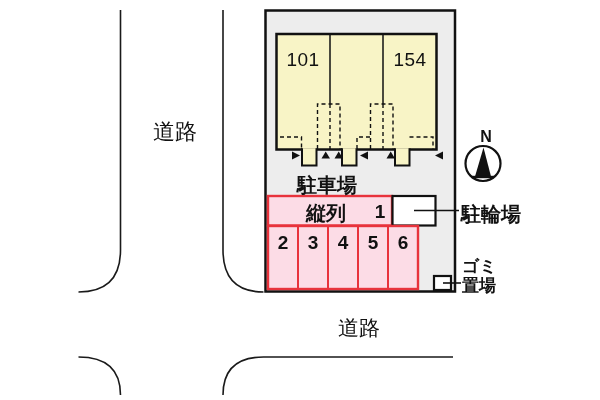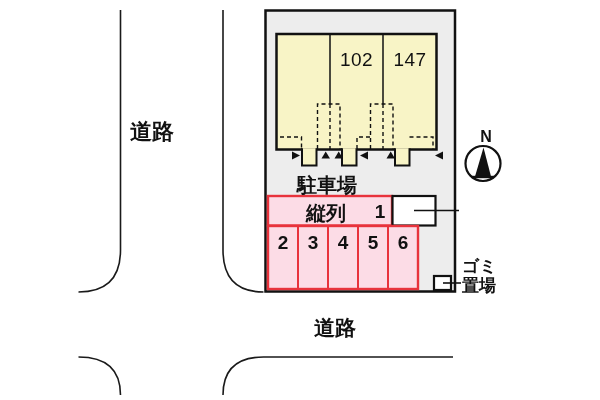--- a/index.html
+++ b/index.html
@@ -24,21 +24,21 @@
   .arrow{fill:#111;stroke:none;}
   .pinkbox{fill:var(--parking-fill);stroke:var(--parking-border);stroke-width:2.4px;}
   .pinkline{stroke:var(--parking-border);stroke-width:2px;}
   .whitebox{fill:#fff;stroke:#111;stroke-width:2.2px;}
   .leader{stroke:#111;stroke-width:1.6px;}
   .compass-circle{fill:#fff;stroke:#111;stroke-width:2.2px;}
   .needle{fill:#111;}
   .needle-base{stroke:#111;stroke-width:2.4px;}
 
   .label{position:absolute;white-space:nowrap;}
-  .road-label{font-size:22px;font-weight:700;text-align:left;}
+  .road-label{font-size:22px;font-weight:400;text-align:center;}
   .road-label.bottom{font-size:21px;}
   .unit-label{width:60px;text-align:center;font-size:19px;font-weight:500;
     line-height:17.5px;letter-spacing:.5px;}
   .unit-label span{display:block;}
   .area-label{font-size:20px;font-weight:700;text-align:center;width:100px;}
   .row1-label{font-size:20px;font-weight:700;text-align:center;width:80px;}
   .row1-num{font-size:19px;font-weight:600;text-align:center;width:20px;}
   .space-num{font-size:19px;font-weight:600;text-align:center;width:24px;}
   .bike-label{font-size:20px;font-weight:700;}
   .garbage-label{font-size:17px;font-weight:700;line-height:19px;}
@@ -96,39 +96,40 @@
 
     <circle class="compass-circle" cx="483" cy="163.5" r="17.5"></circle>
     <polygon class="needle" points="483.5,147.5 475,176.5 491,176.5"></polygon>
     <line class="needle-base" x1="471.5" y1="177" x2="494" y2="177"></line>
   </svg>
 
   <div class="label road-label" style="left:130px;top:117px;width:90px;">道路</div>
   <div class="label road-label bottom" style="left:314px;top:314px;width:90px;">道路</div>
 
   <div class="label unit-label" style="left:273px;top:51px;">
+    <span>101</span>
   </div>
   <div class="label unit-label" style="left:326.5px;top:51px;">
-    <span>102</span>
   </div>
   <div class="label unit-label" style="left:380px;top:51px;">
-    <span>147</span>
+    <span>154</span>
   </div>
 
   <div class="label area-label" style="left:277px;top:172px;">駐車場</div>
 
   <div class="label row1-label" style="left:286px;top:200px;">縦列</div>
   <div class="label row1-num" style="left:370px;top:201px;">1</div>
 
   <div class="label space-num" style="left:271px;top:232px;">2</div>
   <div class="label space-num" style="left:301px;top:232px;">3</div>
   <div class="label space-num" style="left:331px;top:232px;">4</div>
   <div class="label space-num" style="left:361px;top:232px;">5</div>
   <div class="label space-num" style="left:391px;top:232px;">6</div>
 
+  <div class="label bike-label" style="left:461px;top:201px;">駐輪場</div>
 
   <div class="label garbage-label" style="left:462px;top:257px;">
     <span>ゴミ</span>
     <span>置場</span>
   </div>
 
   <div class="label north-label" style="left:477px;top:128px;">N</div>
 </div>
 
 </body></html>

